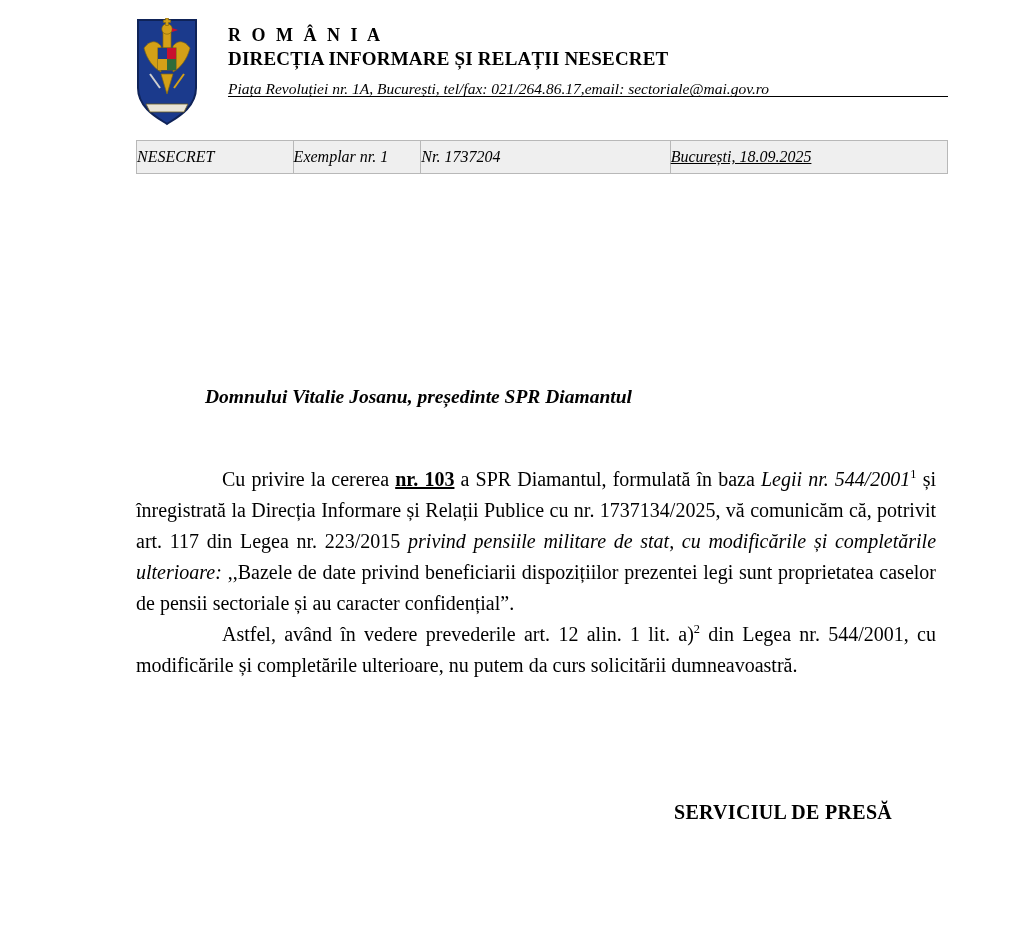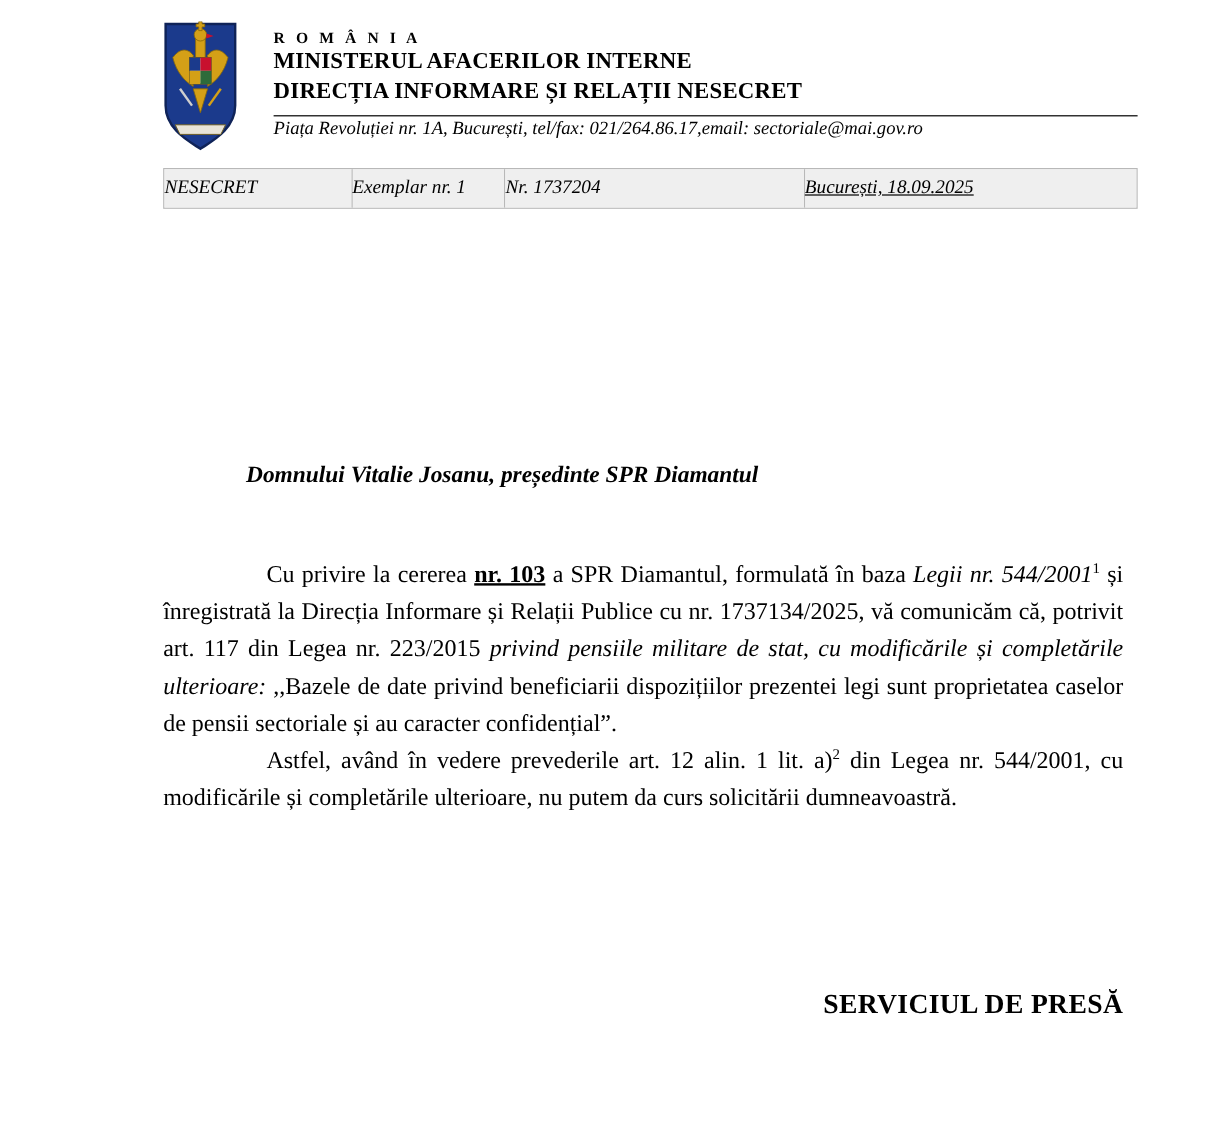--- a/index.html
+++ b/index.html
@@ -42,21 +42,21 @@
   .crest svg { display: block; }
 
   .header-text {
     margin-left: 30px;
     flex: 1 1 auto;
     padding-top: 6px;
   }
 
   .org-line1 {
     font-weight: bold;
-    font-size: 13px;
+    font-size: 18px;
     letter-spacing: 3px;
     line-height: 1.25;
   }
   .org-line2 {
     font-weight: bold;
     font-size: 19px;
     letter-spacing: 0.2px;
     line-height: 1.3;
   }
   .org-line3 {
@@ -139,25 +139,24 @@
     text-align: justify;
   }
   .body p.second { text-indent: 86px; }
   .it { font-style: italic; }
   .bd { font-weight: bold; text-decoration: underline; }
   sup { font-size: 0.62em; vertical-align: super; line-height: 0; }
 
   .signature {
     position: absolute;
     left: 674px;
-    top: 824px;
-    font-weight: bold;
-    font-size: 23px;
+    top: 801px;
+    font-weight: bold;
+    font-size: 20px;
     letter-spacing: 0.3px;
-    margin-left: 12px;
   }
 </style>
 </head>
 <body>
 
 <div class="page">
 
   <div class="letterhead">
 
     <div class="crest">
@@ -195,21 +194,20 @@
         <g stroke="#d4a017" stroke-width="2">
           <line x1="48" y1="56" x2="38" y2="70"></line>
         </g>
 
         <path d="M10 86 H52 L48 94 H14 Z" fill="#e8e4d8" stroke="#6b5a1e" stroke-width="0.8"></path>
       </svg>
     </div>
 
     <div class="header-text">
       <div class="org-line1">R O M Â N I A</div>
-      <div class="org-line2">MINISTERUL AFACERILOR INTERNE</div>
       <div class="org-line3">DIRECȚIA INFORMARE ȘI RELAȚII NESECRET</div>
       <div class="contact-row">
         <span class="contact-address">Piața Revoluției nr. 1A, București, tel/fax: 021/264.86.17,</span>
         <span class="contact-email">email: sectoriale@mai.gov.ro</span>
       </div>
     </div>
   </div>
 
   <div class="header-rule"></div>
 

